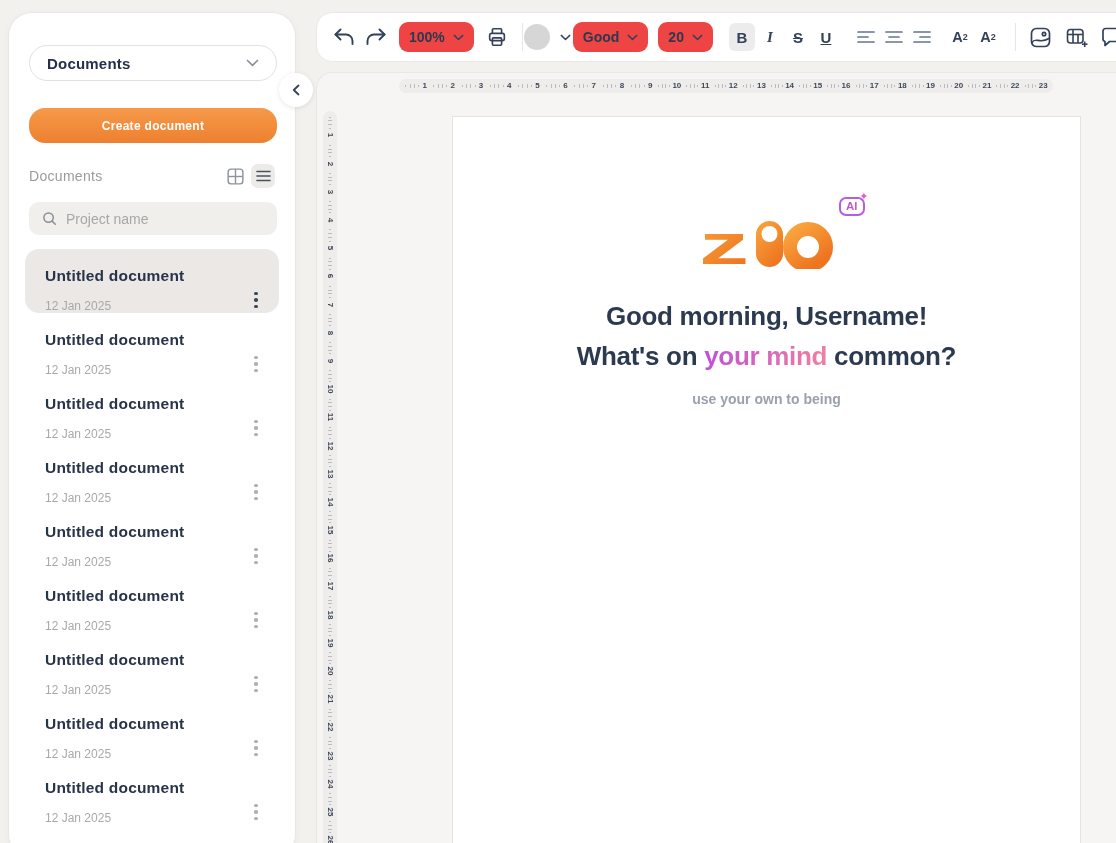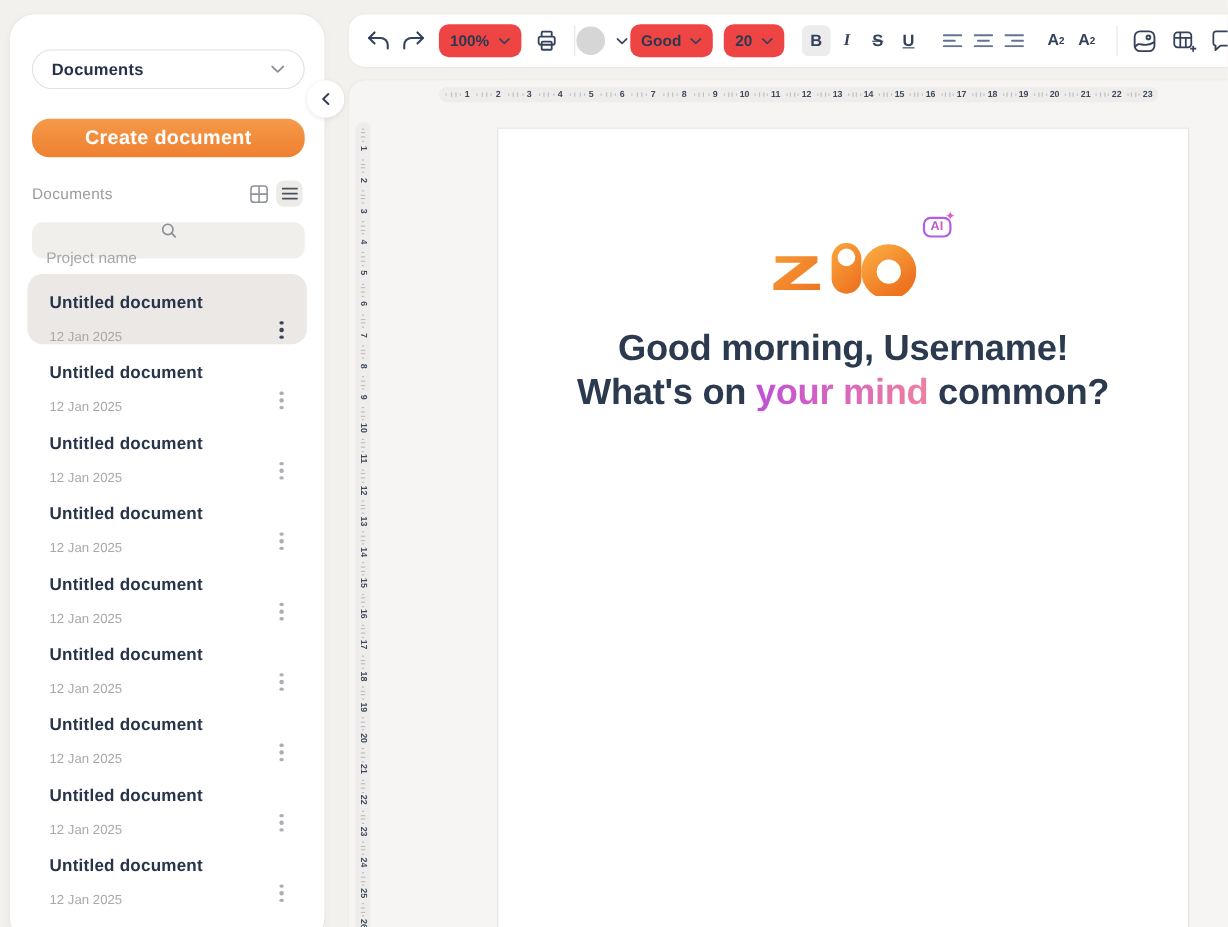--- a/index.html
+++ b/index.html
@@ -20,29 +20,29 @@
   }
   .ws-dropdown {
     margin:32px 20px 0; height:36px; border:1px solid #e3e0dd; border-radius:18px;
     display:flex; align-items:center; justify-content:space-between; padding:0 17px;
     background:#fff; width:248px;
   }
   .ws-dropdown .lbl { font-size:15px; font-weight:700; color:#25304a; letter-spacing:.2px; }
   .create-btn {
     display:block; margin:27px 20px 0; width:248px; height:35px; border-radius:16px;
     background:linear-gradient(180deg,#f59a49,#ee8030);
-    color:#fff; font-weight:700; font-size:18px; letter-spacing:.3px;
+    color:#fff; font-weight:700; font-size:12px; letter-spacing:.3px;
   }
   .section-row { margin:21px 20px 0; height:24px; display:flex; align-items:center; }
   .section-row .lbl { flex:1; font-size:14px; color:#9b9b9b; letter-spacing:.3px; }
   .icon-btn { width:24px; height:24px; display:flex; align-items:center; justify-content:center; border-radius:7px; color:#8d929b; }
   .icon-btn.active { background:#edebe8; color:#4a525e; margin-left:4px; }
   .search-box {
     margin:14px 20px 0; height:33px; background:#f1efec; border-radius:10px;
-    display:flex; align-items:center; padding:0 13px; gap:9px; width:248px;flex-direction:column;
+    display:flex; align-items:center; padding:0 13px; gap:9px; width:248px;
   }
   .search-box input {
     border:none; background:transparent; outline:none; font-size:14px; width:100%;
     color:#4a525e; font-family:inherit;
   }
   .search-box input::placeholder { color:#a7a7a7; }
   .doc-list { margin-top:14px; padding:0 16px; }
   .doc-item {
     height:64px; border-radius:14px; padding:10px 14px 0 20px;
     display:flex; align-items:flex-end;
@@ -120,21 +120,21 @@
   .logo-wrap { position:relative; }
   .ai-badge {
     position:absolute; right:-32px; top:-16px;
     border:2px solid #b55ce4; border-radius:7px; padding:1px 5px 2px;
     font-size:11.5px; font-weight:700;
     background:linear-gradient(135deg,#9a4fe0,#ef63a8);
     -webkit-background-clip:text; background-clip:text; color:transparent;
   }
   .ai-badge .spark { position:absolute; right:-6px; top:-9px; font-size:11px; color:#e85cc0; -webkit-text-fill-color:#e85cc0; }
   .heading {
-    margin-top:27px; text-align:center; font-size:33px; line-height:40px;
+    margin-top:27px; text-align:center; font-size:26px; line-height:40px;
     font-weight:700; color:#2c3a50; letter-spacing:-.3px;
   }
   .heading .hl {
     background:linear-gradient(90deg,#c04fd8,#f0809f);
     -webkit-background-clip:text; background-clip:text; color:transparent;
   }
   .subtitle { margin-top:15px; text-align:center; font-size:14px; line-height:17.5px; color:#9aa1ab; font-weight:600; }
 
   svg.icon { display:block; }
 </style>
@@ -887,15 +887,16 @@
         </div>
       </div>
     </div>
 
     <h1 class="heading">
       <div>Good morning, Username!</div>
       <div><span>What's on </span><span class="hl">your mind</span><span> common?</span></div>
     </h1>
 
     <div class="subtitle">
+      <div>use your own to being</div>
     </div>
   </section>
 </main>
 
 </body></html>

